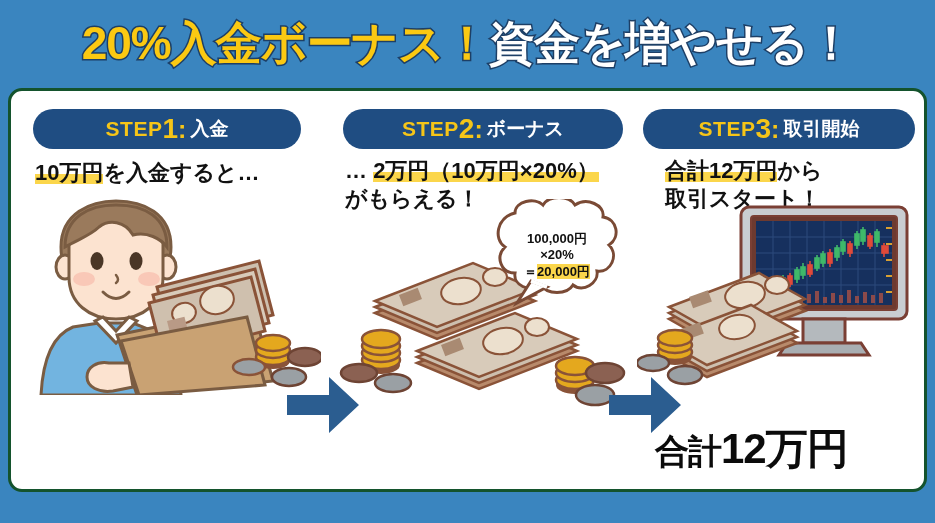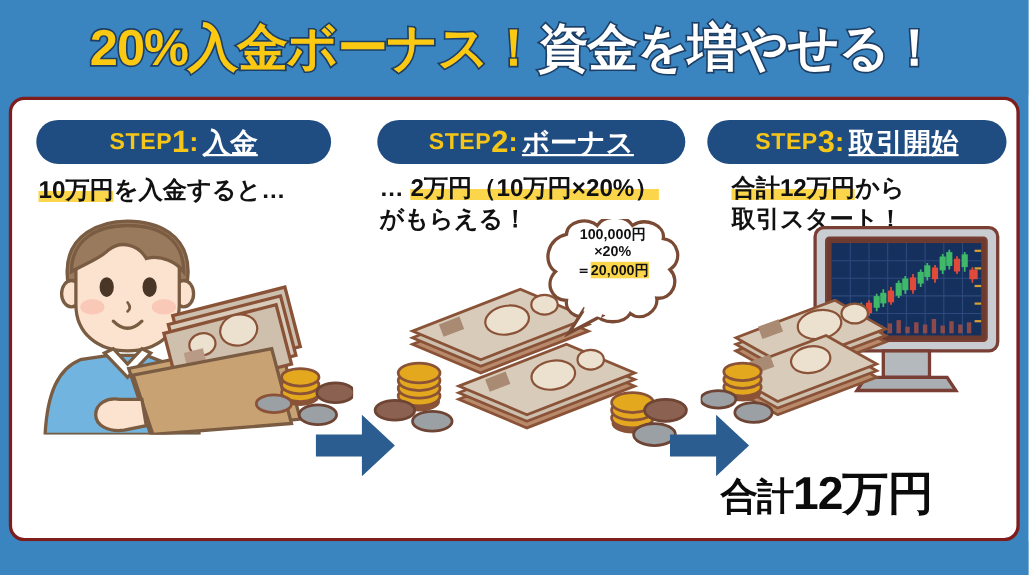--- a/index.html
+++ b/index.html
@@ -29,21 +29,21 @@
   }
   .banner-title .w{
     color:#ffffff;
     -webkit-text-stroke:3px #1d3f66;
     paint-order:stroke fill;
   }
 
   
   .card{
     position:absolute; left:8px; top:88px; width:919px; height:404px;
-    background:#ffffff; border:3px solid #7f1d1d; border-radius:14px;
+    background:#ffffff; border:3px solid #14532d; border-radius:14px;
     overflow:hidden;
   }
 
   
   .col{ position:absolute; top:0; height:404px; }
   .col1{ left:0;   width:322px; }
   .col2{ left:322px; width:300px; }
   .col3{ left:622px; width:297px; }
 
   
@@ -52,21 +52,21 @@
     background:#1f4d82; border-radius:30px;
     height:40px; display:flex; align-items:center; justify-content:center;
     white-space:nowrap;
   }
   .pill1{ left:22px;  width:268px; }
   .pill2{ left:10px;  width:280px; }
   .pill3{ left:10px;  width:272px; }
   .pill .sw{ color:#f5c518; font-size:21px; font-weight:bold; letter-spacing:.5px; }
   .pill .sn{ color:#f5c518; font-size:28px; font-weight:bold; }
   .pill .sc{ color:#f5c518; font-size:25px; font-weight:bold; margin-right:4px;}
-  .pill .st{ color:#ffffff; font-size:25px; font-weight:bold; letter-spacing:0px;text-decoration:underline;}
+  .pill .st{ color:#ffffff; font-size:19px; font-weight:bold; letter-spacing:0px;}
 
   
   .cap{ position:absolute; font-size:22px; font-weight:bold; color:#111; line-height:1.28;
         white-space:nowrap; }
   .cap1{ left:24px; top:68px; }
   .cap2{ left:12px; top:66px; }
   .cap3{ left:32px; top:66px; }
   .hl{ background:linear-gradient(transparent 55%, #fbd64b 55%, #fbd64b 96%, transparent 96%); }
 
   
@@ -85,21 +85,21 @@
 
   
   .arrow{ position:absolute; z-index:6; }
 
   
   .art{ position:absolute; }
 
   
   .bubble{ position:absolute; left:158px; top:108px; width:132px; height:108px; z-index:7; }
   .bubble-text{
-    position:absolute; left:0; top:6px; width:132px; text-align:center;
+    position:absolute; left:0; top:32px; width:132px; text-align:center;
     font-size:13px; font-weight:bold; color:#111; line-height:1.25;
   }
   .bubble-text .g{ color:#e03127; font-size:17px; }
   .bmark{ background:#fbd64b; }
 
   
   .strip{ position:absolute; left:0; bottom:0; width:935px; height:31px; background:#3a85bf; }
 </style>
 </head>
 <body>

